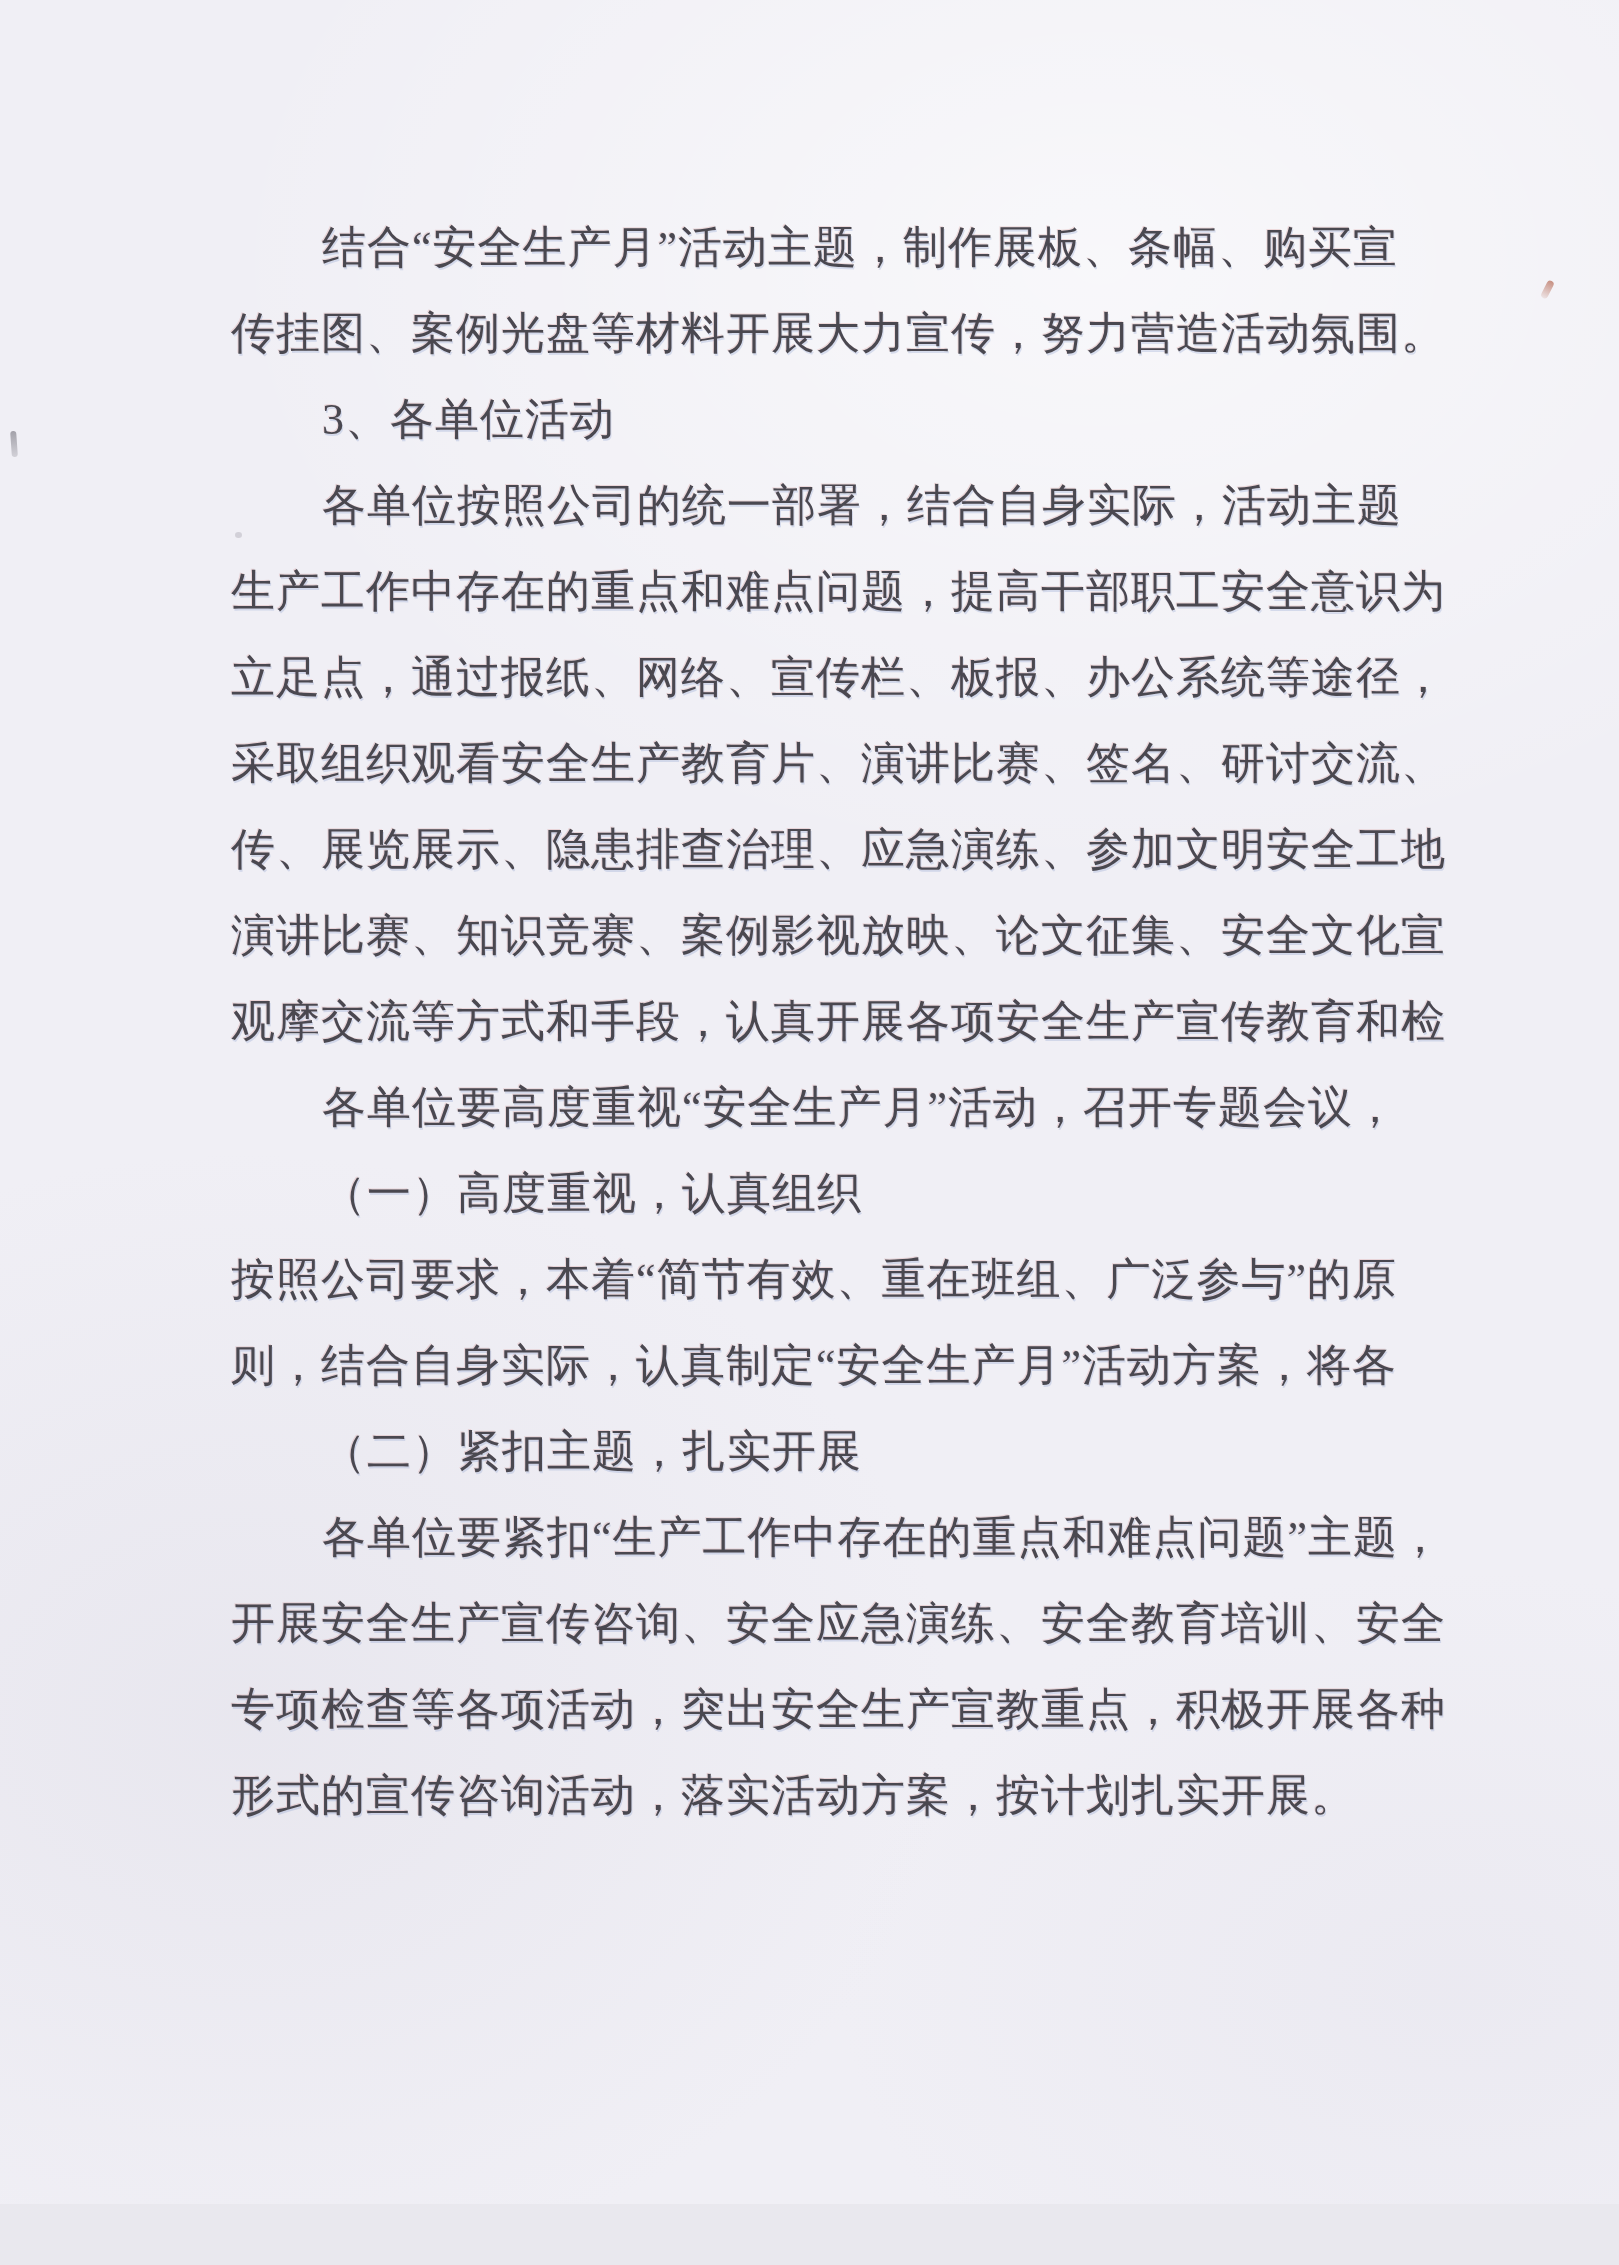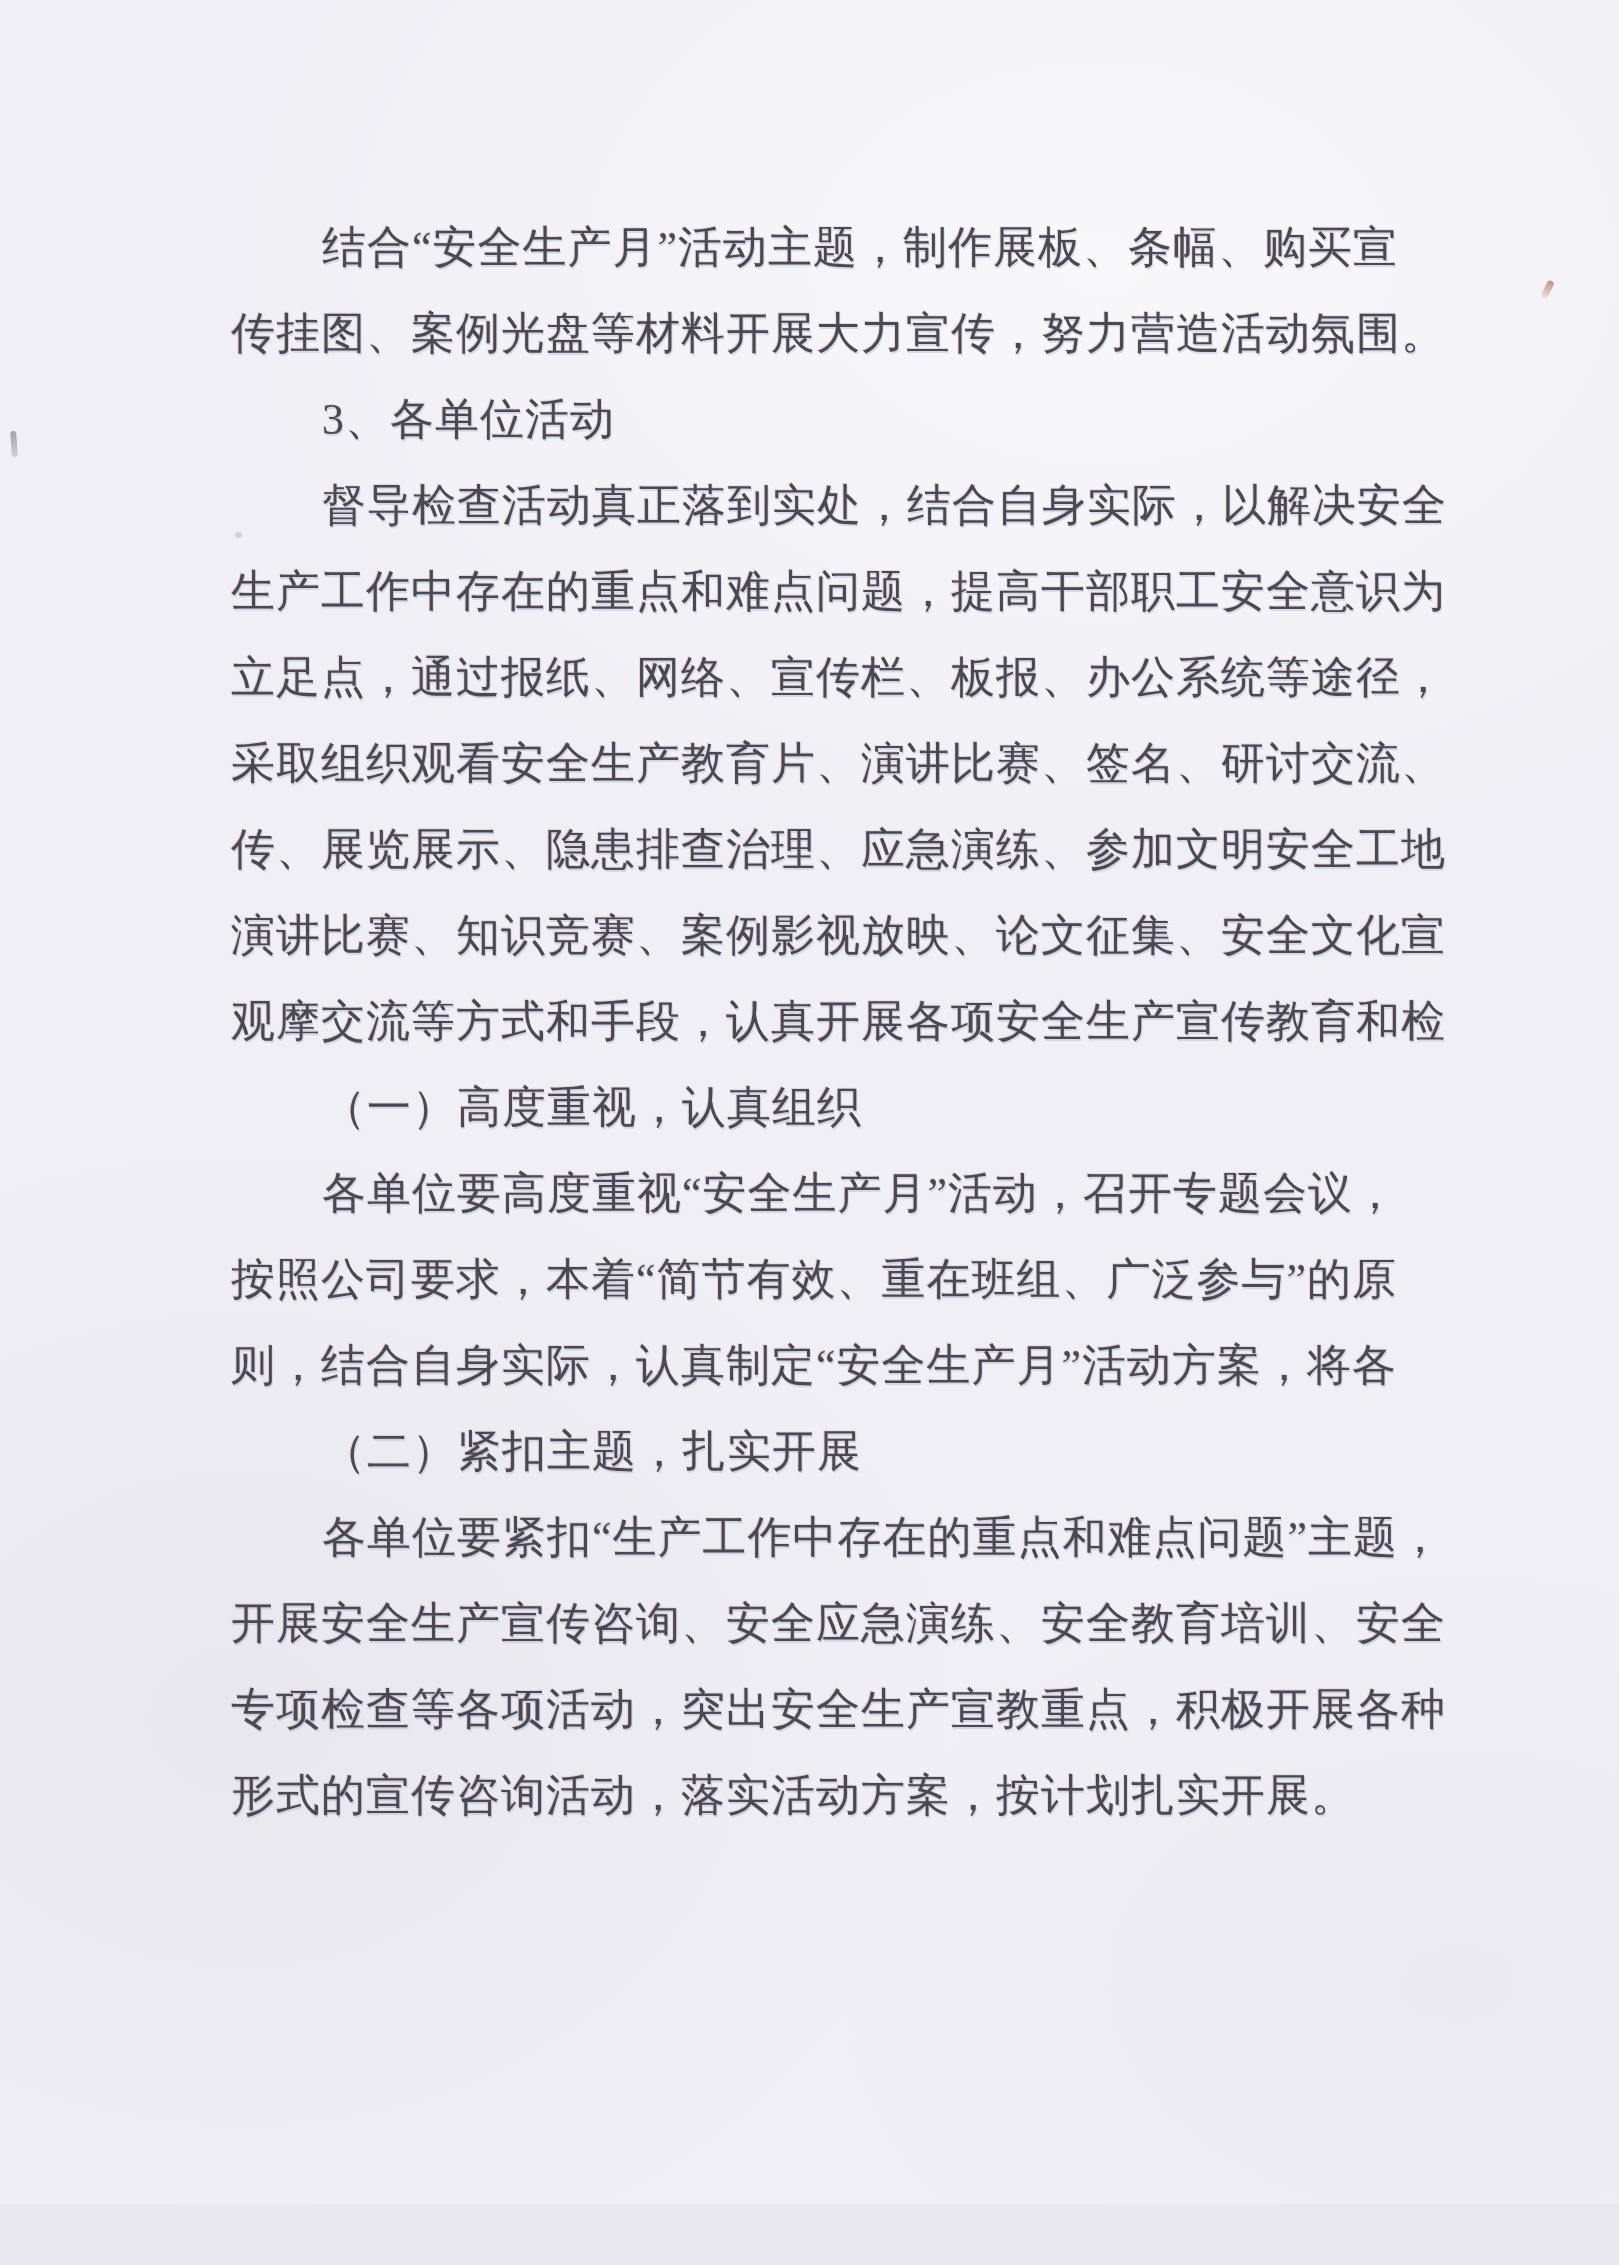--- a/index.html
+++ b/index.html
@@ -59,29 +59,29 @@
   }
 </style>
 </head>
 <body>
 
 <div class="page">
   <div class="doc-body" id="doc-body">
       <div class="text-line indent">结合“安全生产月”活动主题，制作展板、条幅、购买宣</div>
       <div class="text-line">传挂图、案例光盘等材料开展大力宣传，努力营造活动氛围。</div>
       <div class="text-line indent">3、各单位活动</div>
-      <div class="text-line indent">督导检查活动真正落到实处，结合自身实际，以解决安全</div>
+      <div class="text-line indent">各单位按照公司的统一部署，结合自身实际，活动主题</div>
       <div class="text-line">生产工作中存在的重点和难点问题，提高干部职工安全意识为</div>
       <div class="text-line">立足点，通过报纸、网络、宣传栏、板报、办公系统等途径，</div>
       <div class="text-line">采取组织观看安全生产教育片、演讲比赛、签名、研讨交流、</div>
       <div class="text-line">传、展览展示、隐患排查治理、应急演练、参加文明安全工地</div>
       <div class="text-line">演讲比赛、知识竞赛、案例影视放映、论文征集、安全文化宣</div>
       <div class="text-line">观摩交流等方式和手段，认真开展各项安全生产宣传教育和检</div>
+      <div class="text-line indent">各单位要高度重视“安全生产月”活动，召开专题会议，</div>
       <div class="text-line indent">（一）高度重视，认真组织</div>
-      <div class="text-line indent">各单位要高度重视“安全生产月”活动，召开专题会议，</div>
       <div class="text-line">按照公司要求，本着“简节有效、重在班组、广泛参与”的原</div>
       <div class="text-line">则，结合自身实际，认真制定“安全生产月”活动方案，将各</div>
       <div class="text-line indent">（二）紧扣主题，扎实开展</div>
       <div class="text-line indent">各单位要紧扣“生产工作中存在的重点和难点问题”主题，</div>
       <div class="text-line">开展安全生产宣传咨询、安全应急演练、安全教育培训、安全</div>
       <div class="text-line">专项检查等各项活动，突出安全生产宣教重点，积极开展各种</div>
       <div class="text-line">形式的宣传咨询活动，落实活动方案，按计划扎实开展。</div>
     </div>
   <div id="artifacts">
       <div class="artifact red-ink-speck" style="left: 1544px; top: 280px;"></div>

